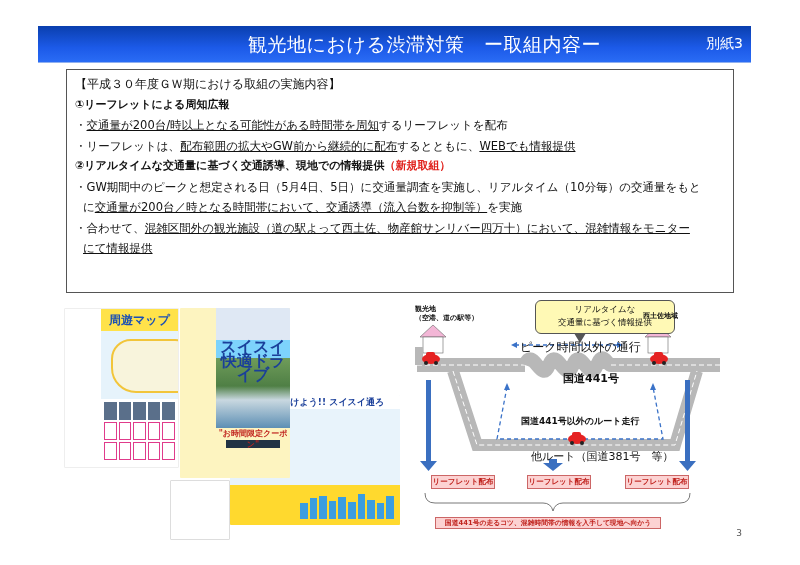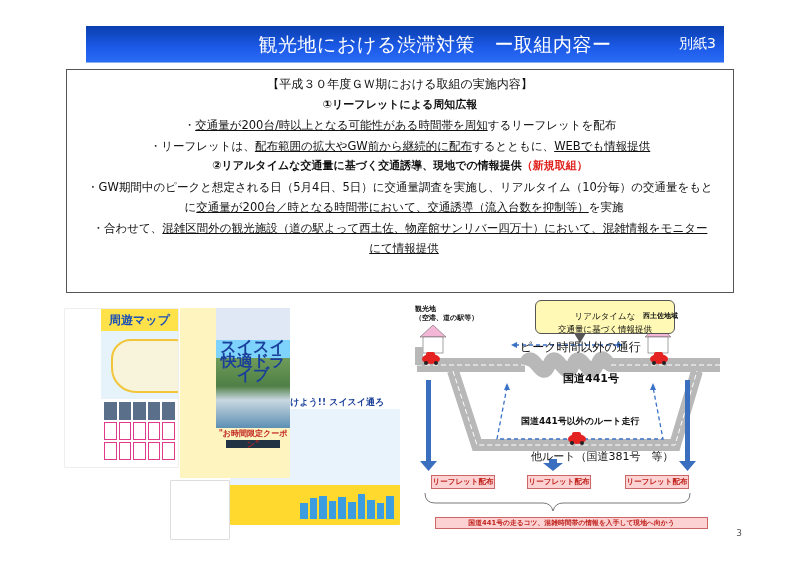--- a/index.html
+++ b/index.html
@@ -1,27 +1,27 @@
 <!DOCTYPE html>
 <html><head>
 <meta charset="utf-8">
 <style>
   * { box-sizing: border-box; margin: 0; padding: 0; }
   body { width: 800px; height: 565px; background: #ffffff; position: relative; overflow: hidden;
          font-family: "DejaVu Sans", "Liberation Sans", sans-serif; color: #111; }
-  .header { position: absolute; left: 38px; top: 26px; width: 638px; height: 37px;
+  .header { position: absolute; left: 38px; top: 26px; width: 713px; height: 37px;
             background: linear-gradient(to bottom, #0a3fae 0%, #1c5ae8 60%, #2a6cf5 100%);
-            border-bottom: 1px solid #8fb0f0; margin-left: 48px; }
+            border-bottom: 1px solid #8fb0f0; }
   .header-title { position: absolute; left: 0; right: 0; top: 6px; text-align: center; color: #fff;
                   font-size: 19px; letter-spacing: 0.5px; padding-left: 60px; }
   .header-tag { position: absolute; right: 8px; top: 9px; color: #fff; font-size: 14px; }
 
   .box { position: absolute; left: 66px; top: 69px; width: 668px; height: 224px;
          border: 1.5px solid #555; background: #fff; padding: 4px 8px; }
-  .line { font-size: 11.5px; line-height: 20.5px; white-space: nowrap; text-align: center; }
+  .line { font-size: 11.5px; line-height: 20.5px; white-space: nowrap; }
   .line.head { font-size: 12px; }
   .line.sub { font-weight: bold; font-size: 11px; }
   .u { text-decoration: underline; }
   .red { color: #e0201b; }
   .indent { padding-left: 8px; }
 
   .leaflets { position: absolute; left: 60px; top: 300px; width: 340px; height: 240px; }
   .lf { position: absolute; border-radius: 1px; overflow: hidden; padding-left: 36px; }
   .lf1 { left: 4px; top: 8px; width: 115px; height: 160px; background: #fff; border: 1px solid #eee; }
   .lf1 .top { height: 22px; background: #ffe24a; display:flex; align-items:center; justify-content:center;
@@ -40,31 +40,31 @@
   .lf2 .dark { height: 8px; background:#234; margin: 0 10px; }
   .lf3 { left: 170px; top: 95px; width: 170px; height: 130px; background: #e8f3fb; z-index: -1; }
   .lf3 .t { height: 14px; color:#1a3f9a; font-size: 9px; font-weight:bold; padding-left: 6px; line-height:14px; background:#fff; }
   .lf3 .bottom { position:absolute; bottom:0; left:0; right:0; height: 40px; background: #ffd92e; }
   .lf3 .bars { position:absolute; bottom: 6px; left: 70px; right: 6px; height: 26px; display:flex; gap:2px; align-items:flex-end; }
   .lf3 .bars span { flex:1; background:#3b9de0; }
   .lf4 { left: 110px; top: 180px; width: 60px; height: 60px; background:#fff; border:1px solid #ddd; z-index:-2; }
 
   .diagram { position: absolute; left: 415px; top: 295px; width: 330px; height: 240px; }
   .callout { position: absolute; left: 120px; top: 5px; width: 140px; height: 34px; background: #fff9b5;
-             border: 1px solid #555; border-radius: 6px; font-size: 8.5px; text-align: center; line-height: 13px; padding-top: 9px; }
+             border: 1px solid #555; border-radius: 6px; font-size: 8.5px; text-align: center; line-height: 13px; padding-top: 2px; }
   .callout::after { content:""; position:absolute; left: 38px; bottom: -10px; width: 0; height: 0;
                     border-left: 6px solid transparent; border-right: 6px solid transparent; border-top: 10px solid #555; }
   .lbl { position: absolute; font-size: 7px; font-weight: bold; line-height: 9px; }
   .peak { position: absolute; left: 105px; top: 44px; font-size: 12px; font-weight: normal; }
   .route441 { position: absolute; left: 148px; top: 76px; font-size: 11px; font-weight: bold; }
   .alt { position: absolute; left: 106px; top: 120px; font-size: 9px; font-weight: bold; }
   .other { position: absolute; left: 116px; top: 154px; font-size: 11px; font-weight: normal; }
   .lfbtn { position: absolute; top: 180px; width: 64px; height: 14px; background: #fcd2d2; border: 1px solid #c66;
            color: #c0231e; font-size: 7.5px; font-weight: bold; text-align: center; line-height: 12px; }
-  .summary { position: absolute; left: 20px; top: 222px; width: 273px; height: 12px; background: #fcd2d2; border: 1px solid #c66;
+  .summary { position: absolute; left: 20px; top: 222px; width: 226px; height: 12px; background: #fcd2d2; border: 1px solid #c66;
              color: #c0231e; font-size: 6.8px; font-weight: bold; text-align: center; line-height: 10px; }
   .pageno { position: absolute; right: 58px; top: 528px; font-size: 9px; color: #555; }
 </style>
 </head>
 <body>
 
 <div class="header">
   <div class="header-title">観光地における渋滞対策　ー取組内容ー</div>
   <div class="header-tag">別紙3</div>
 </div>

